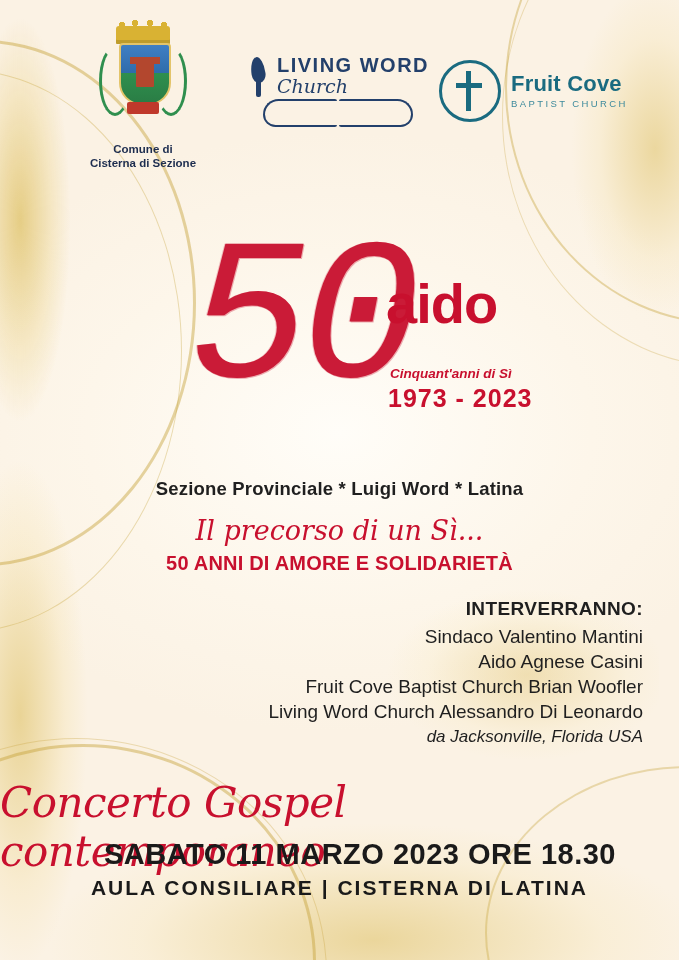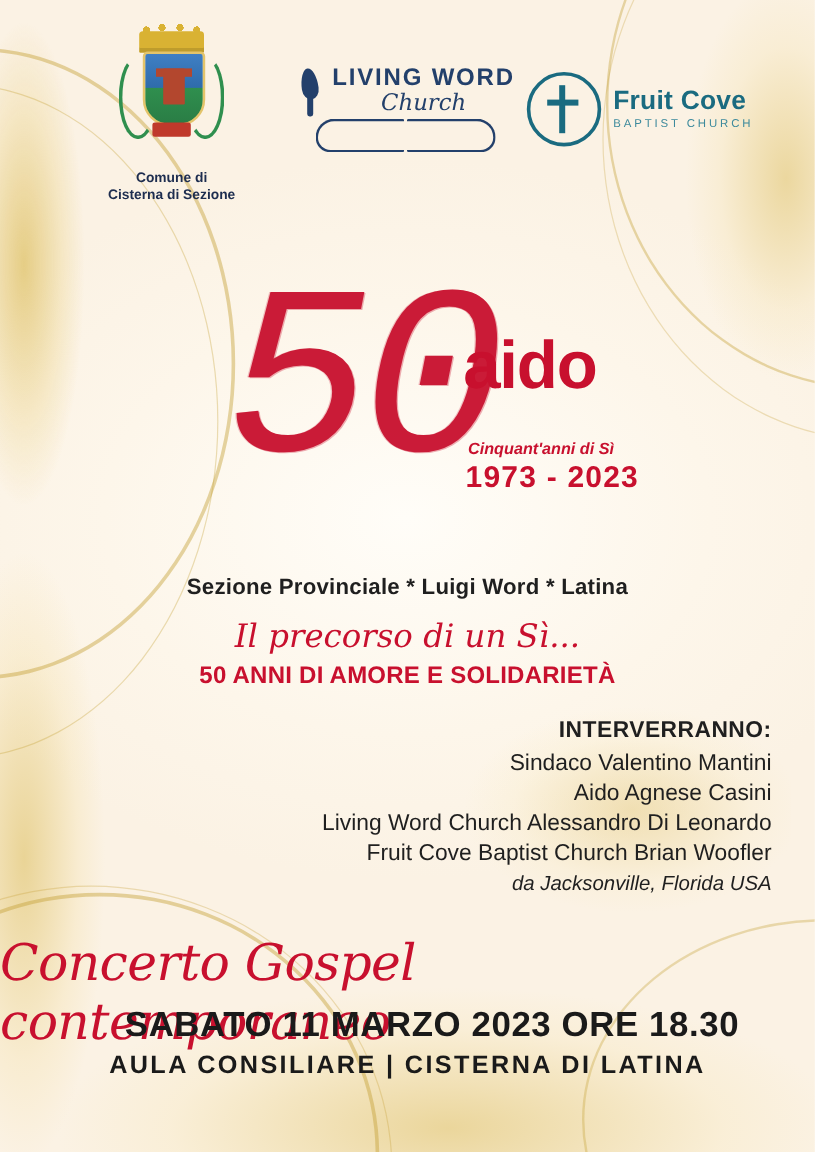--- a/index.html
+++ b/index.html
@@ -154,21 +154,21 @@
     font-size: 11.5px;
     font-weight: bold;
     color: #1d2d4f;
     line-height: 1.25;
   }
 
   .living-word {
     position: absolute;
     left: 238px; top: 36px;
     width: 200px;
-    text-align: center;
+    text-align: left;
     color: #23406b;
   }
   .lw-top {
     display: flex;
     align-items: flex-end;
     justify-content: center;
     gap: 8px;
   }
   .lw-flame {
     width: 22px; height: 40px;
@@ -457,22 +457,22 @@
   </div>
 
   <div class="sezione">Sezione Provinciale * Luigi Word * Latina</div>
   <div class="tagline-script">Il precorso di un Sì...</div>
   <div class="tagline-caps">50 ANNI DI AMORE E SOLIDARIETÀ</div>
 
   <div class="speakers">
     <div class="speakers-title">INTERVERRANNO:</div>
     <div class="speaker">Sindaco Valentino Mantini</div>
     <div class="speaker">Aido Agnese Casini</div>
+    <div class="speaker">Fruit Cove Baptist Church Brian Woofler</div>
     <div class="speaker">Living Word Church Alessandro Di Leonardo</div>
-    <div class="speaker">Fruit Cove Baptist Church Brian Woofler</div>
     <div class="speaker-from">da Jacksonville, Florida USA</div>
   </div>
 
   <div class="concerto">Concerto Gospel contemporaneo</div>
   <div class="date-line">SABATO 11 MARZO 2023 ORE 18.30</div>
   <div class="venue-line">AULA CONSILIARE | CISTERNA DI LATINA</div>
 
 </div>
 
 </body></html>

